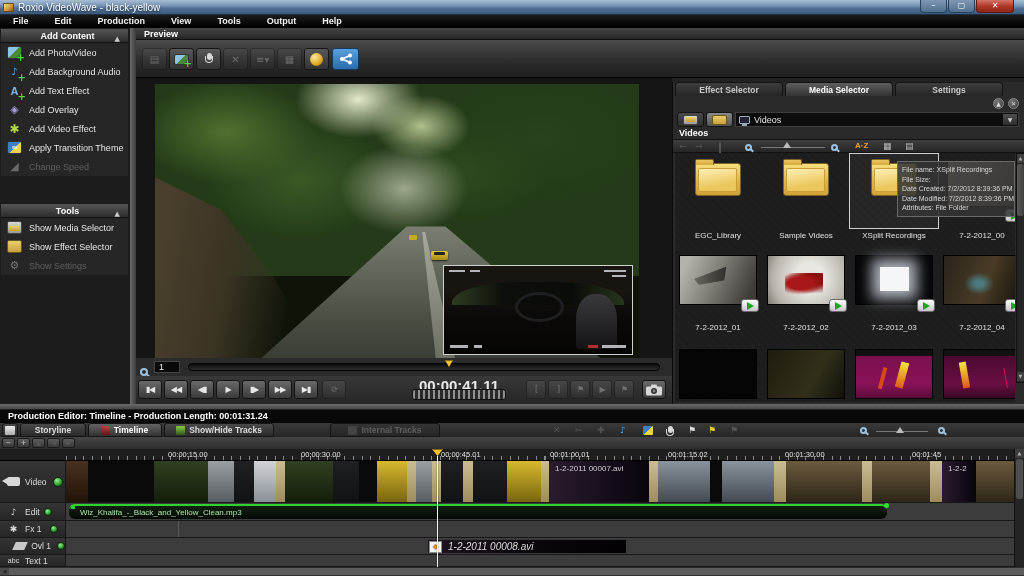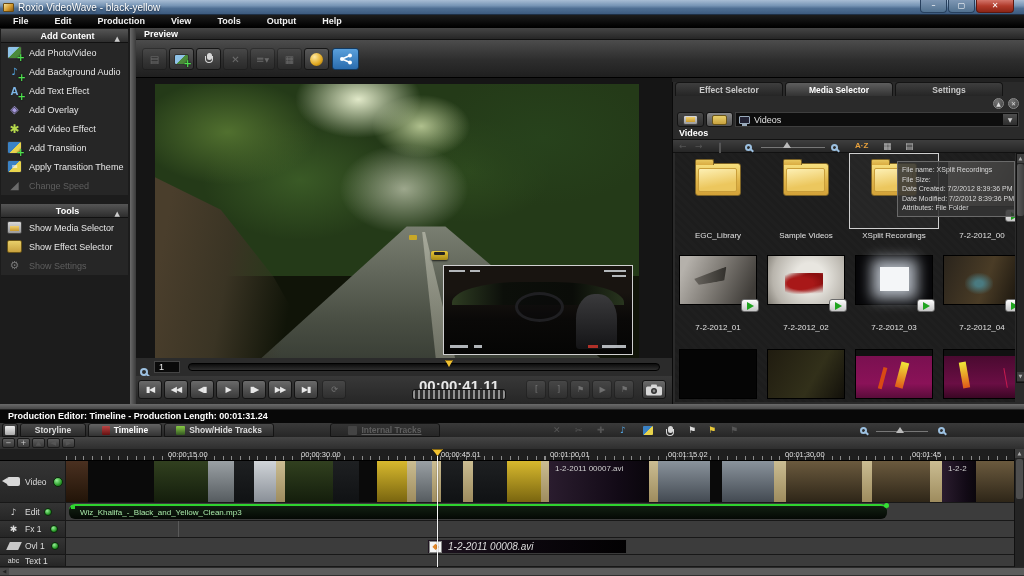--- a/index.html
+++ b/index.html
@@ -211,21 +211,21 @@
   #timeline { left:0; top:404px; width:1024px; height:180px; background:#2e2e2e; }
   .tl-split { position:absolute; left:0; top:0; width:1024px; height:6px;
     background:linear-gradient(#6a6a6a,#484848); border-bottom:1px solid #222; }
   .tl-head { position:absolute; left:0; top:6px; width:1024px; height:13px; background:#080808;
     color:#fff; font-size:9px; font-weight:bold; line-height:13px; padding-left:8px; }
   .tl-tabs { position:absolute; left:0; top:19px; width:1024px; height:14px; background:linear-gradient(#3a3a3a,#262626); }
   .tl-tab { position:absolute; top:0; height:14px; border-radius:3px 3px 0 0; border:1px solid #141414;
     background:linear-gradient(#4a4a4a,#2a2a2a); color:#ddd; font-size:8.5px; font-weight:bold;
     display:flex; align-items:center; justify-content:center; gap:4px; }
   .tl-tab.active { background:linear-gradient(#636363,#333); color:#fff; }
-  .tl-tab.dim { color:#5f5f5f; background:linear-gradient(#343434,#262626);text-decoration:underline; }
+  .tl-tab.dim { color:#5f5f5f; background:linear-gradient(#343434,#262626); }
   .tico { width:10px; height:9px; border-radius:1px; display:inline-block; }
   .tlbar-ic { position:absolute; top:2px; font-size:9px; color:#c8c8c8; }
   .tlbar-ic.dim { color:#555; }
   .minibar { position:absolute; left:0; top:33px; width:1024px; height:12px; background:linear-gradient(#454545,#2e2e2e); }
   .mbtn { position:absolute; top:1px; width:13px; height:10px; background:linear-gradient(#5e5e5e,#383838);
     border:1px solid #1a1a1a; border-radius:2px; color:#ccc; font-size:7px; text-align:center; line-height:9px; }
   .mbtn.dim { color:#555; }
   .ruler { position:absolute; left:0; top:45px; width:1024px; height:12px; background:#1e1e1e; border-bottom:1px solid #000; }
   .ruler .ticks { position:absolute; left:66px; right:10px; bottom:0; height:4px;
     background:repeating-linear-gradient(90deg,#8a8a8a 0 1px,transparent 1px 8.7px); }
@@ -321,24 +321,20 @@
       </div>
       <div class="sb-item">
         <span class="sbi i-ovl glyph">◈</span>
         <span class="lbl">Add Overlay</span>
       </div>
       <div class="sb-item">
         <span class="sbi i-fx glyph">✱</span>
         <span class="lbl">Add Video Effect</span>
       </div>
       <div class="sb-item">
-        <span class="sbi i-trans badge"></span>
-        <span class="lbl">Add Transition</span>
-      </div>
-      <div class="sb-item">
         <span class="sbi i-theme glyph">≡</span>
         <span class="lbl">Apply Transition Theme</span>
       </div>
       <div class="sb-item dis">
         <span class="sbi i-speed glyph">◢</span>
         <span class="lbl">Change Speed</span>
       </div>
     </div>
     <div class="grp" style="top:176px;">
       <div class="grp-hd">
@@ -620,21 +616,21 @@
     <div class="trackhd" style="top:99px;height:18px;">
       <span class="thico glyph">♪</span>
       <span class="tname">Edit</span>
       <span class="tg" style="width:8px;height:8px;margin-left:4px;"></span>
     </div>
     <div class="trackhd" style="top:117px;height:17px;">
       <span class="thico glyph">✱</span>
       <span class="tname">Fx 1</span>
       <span class="tg" style="width:8px;height:8px;margin-left:8px;"></span>
     </div>
-    <div class="trackhd" style="top:134px;height:17px;">
+    <div class="trackhd" style="top:134px;height:17px;justify-content:flex-end;">
       <span class="para"></span>
       <span class="tname">Ovl 1</span>
       <span class="tg" style="width:8px;height:8px;margin-left:6px;"></span>
     </div>
     <div class="trackhd" style="top:151px;height:12px;">
       <span class="thico" style="font-size:7px;">abc</span>
       <span class="tname">Text 1</span>
     </div>
 
     <div class="trow" style="top:57px;height:42px;">

